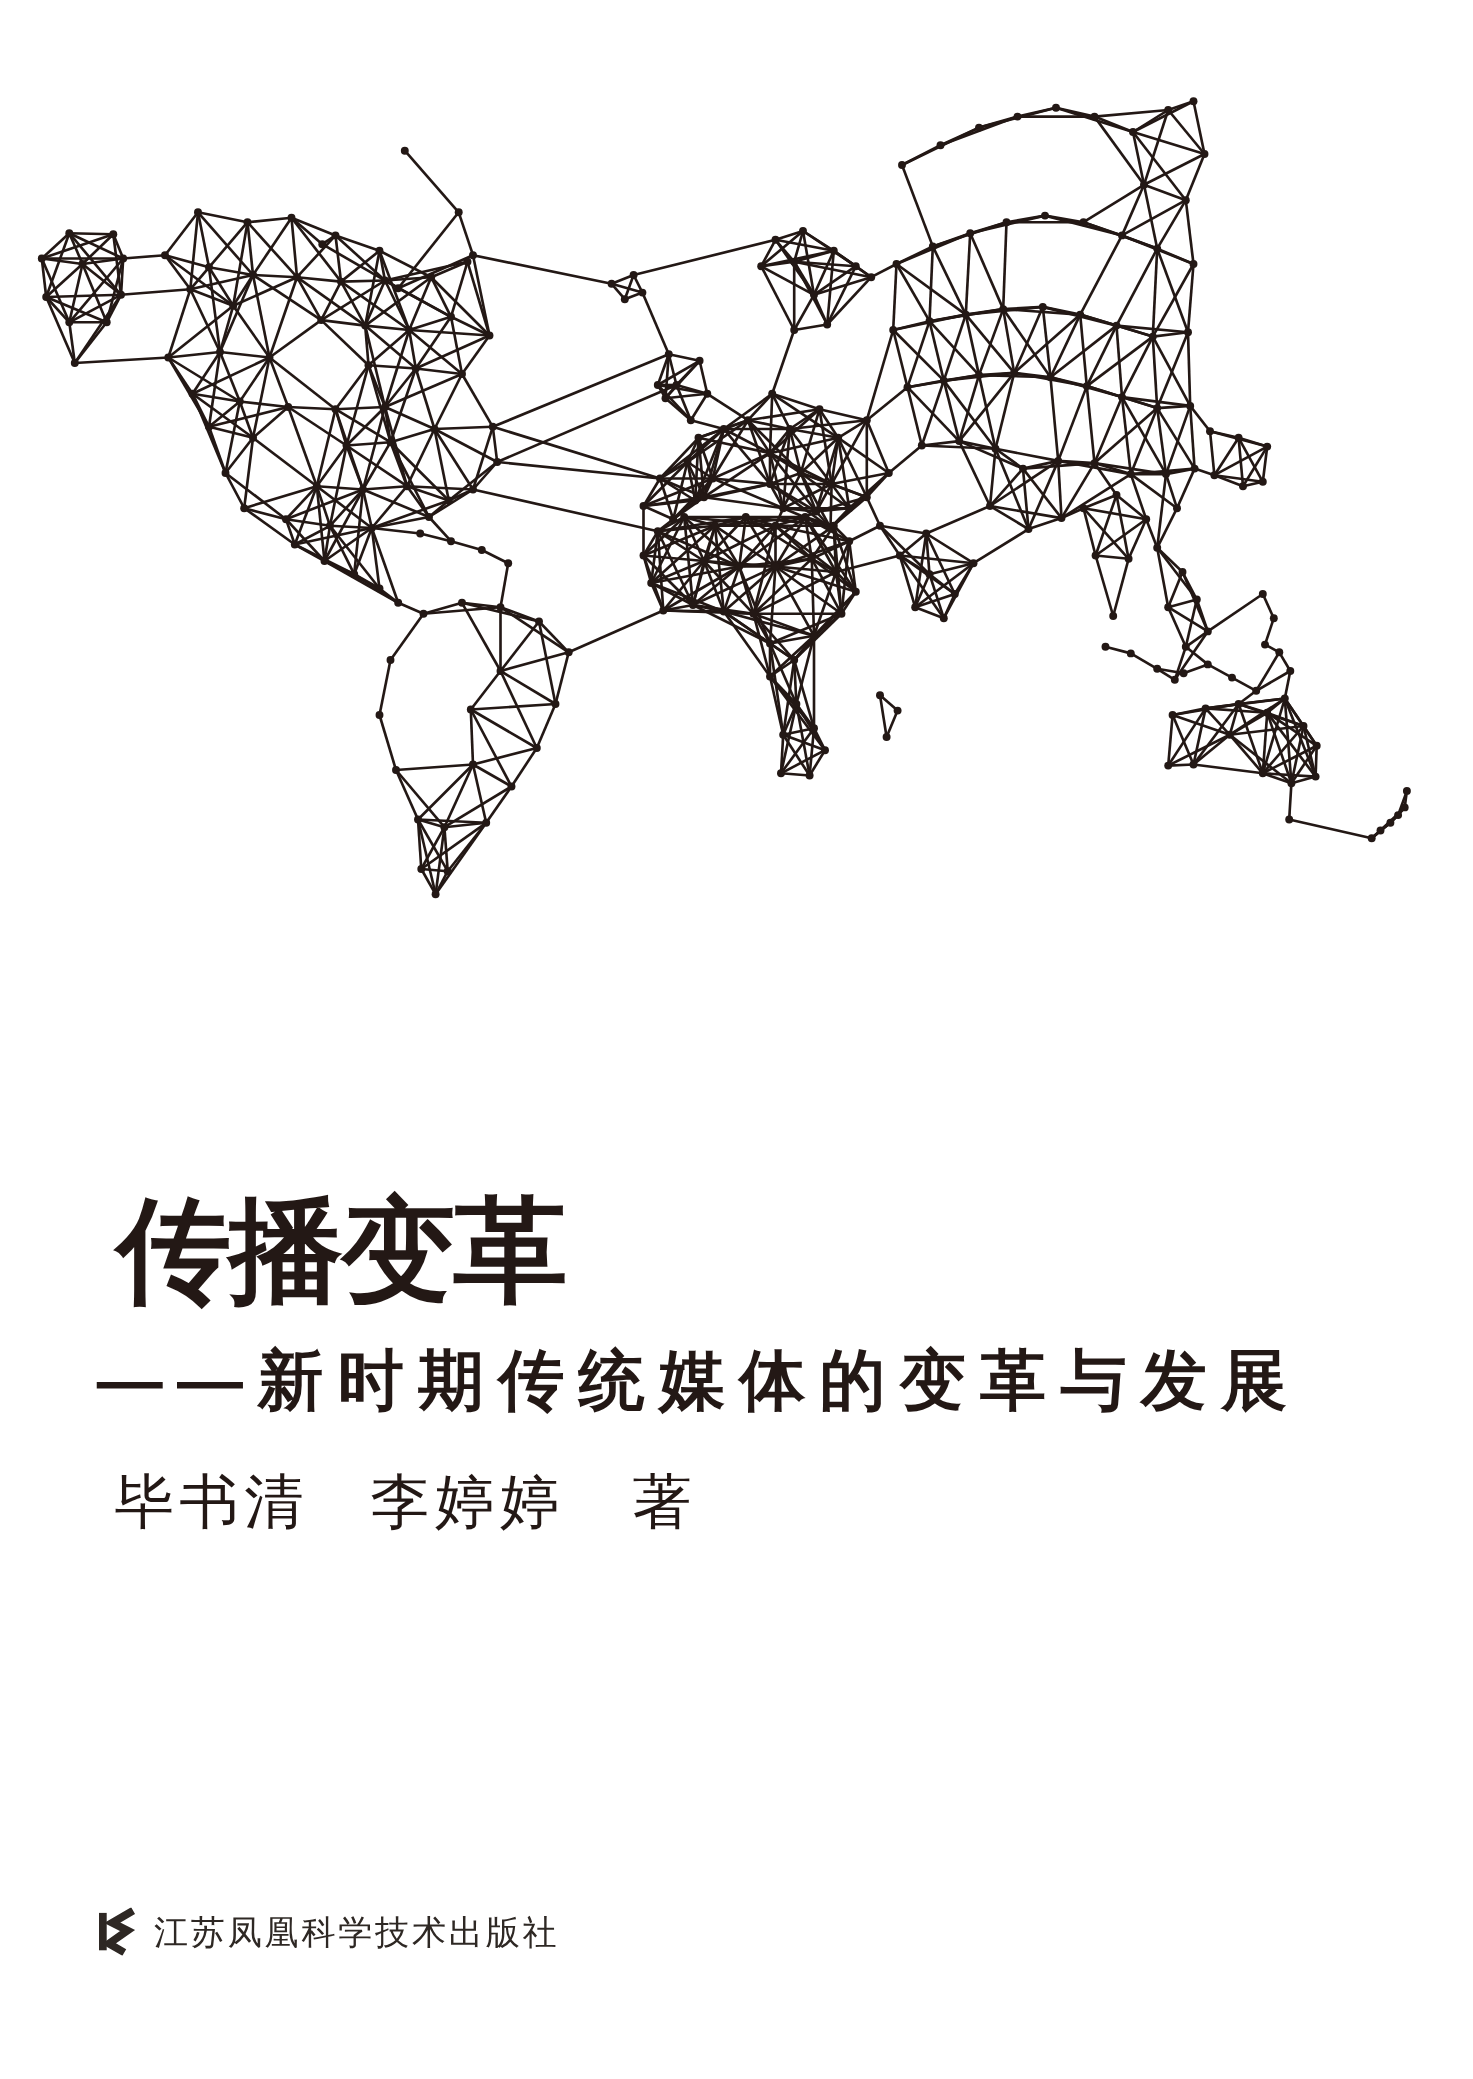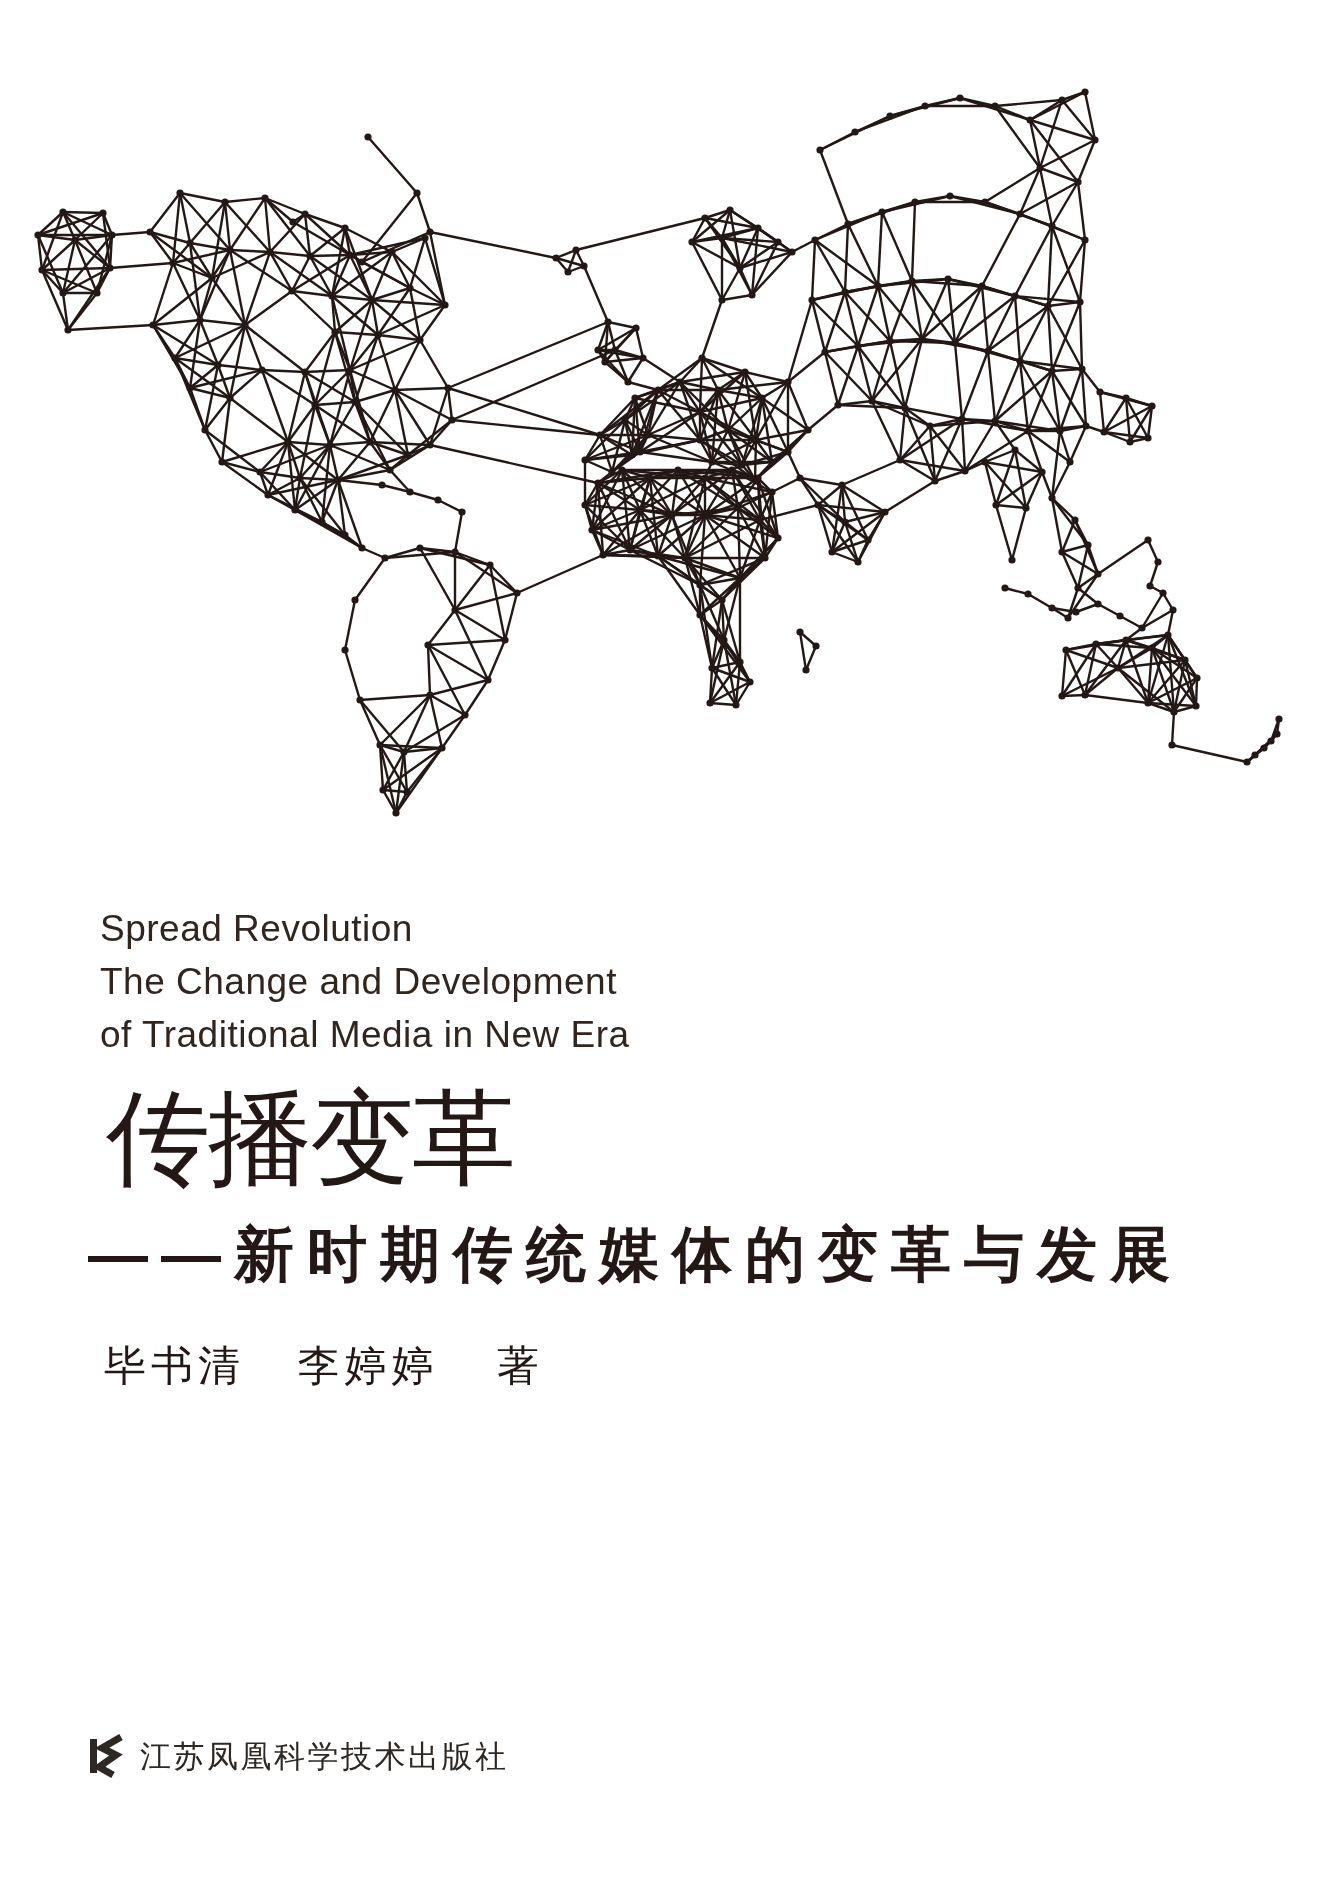--- a/index.html
+++ b/index.html
@@ -18,37 +18,37 @@
   }
   .english-title{
     position:absolute;left:100px;top:902px;
     font-size:37px;line-height:53px;
     letter-spacing:0.5px;
     color:#30261f;
   }
   .cn-title{
     position:absolute;left:106px;top:1082px;
     font-size:104px;line-height:112px;
-    font-weight:400;
+    font-weight:700;
     letter-spacing:-2px;
     color:#231815;
     white-space:nowrap;
   }
   .cn-subtitle{
     position:absolute;left:88px;top:1222px;
     font-size:60px;line-height:66px;
     font-weight:600;
     letter-spacing:13px;
     color:#231815;
     white-space:nowrap;
   }
   .authors{
     position:absolute;left:104px;top:1342px;
     font-family:"Liberation Serif","DejaVu Serif",serif;
-    font-size:42px;line-height:48px;
+    font-size:54px;line-height:48px;
     color:#231815;
     white-space:nowrap;
   }
   .authors .name{margin-right:42px;letter-spacing:5px;}
   .authors .suffix{margin-left:6px;letter-spacing:0;}
   .publisher{
     position:absolute;left:88px;top:1734px;
     display:flex;align-items:flex-end;
     color:#2e2824;
   }
@@ -1321,25 +1321,20 @@
         <circle cx="1172" cy="745" r="3.6"></circle>
         <circle cx="1247" cy="762" r="3.6"></circle>
         <circle cx="1255" cy="755" r="3.6"></circle>
         <circle cx="1264" cy="748" r="3.6"></circle>
         <circle cx="1271" cy="741" r="3.6"></circle>
         <circle cx="1277" cy="734" r="3.6"></circle>
         <circle cx="1279" cy="719" r="3.6"></circle>
       </g>
     </svg>
 
-  <div class="english-title">
-    <div>Spread Revolution</div>
-    <div>The Change and Development</div>
-    <div>of Traditional Media in New Era</div>
-  </div>
 
   <div class="cn-title">传播变革</div>
 
   <div class="cn-subtitle">——新时期传统媒体的变革与发展</div>
 
   <div class="authors">
     <span class="name">毕书清</span>
     <span class="name">李婷婷</span>
     <span class="suffix">著</span>
   </div>

